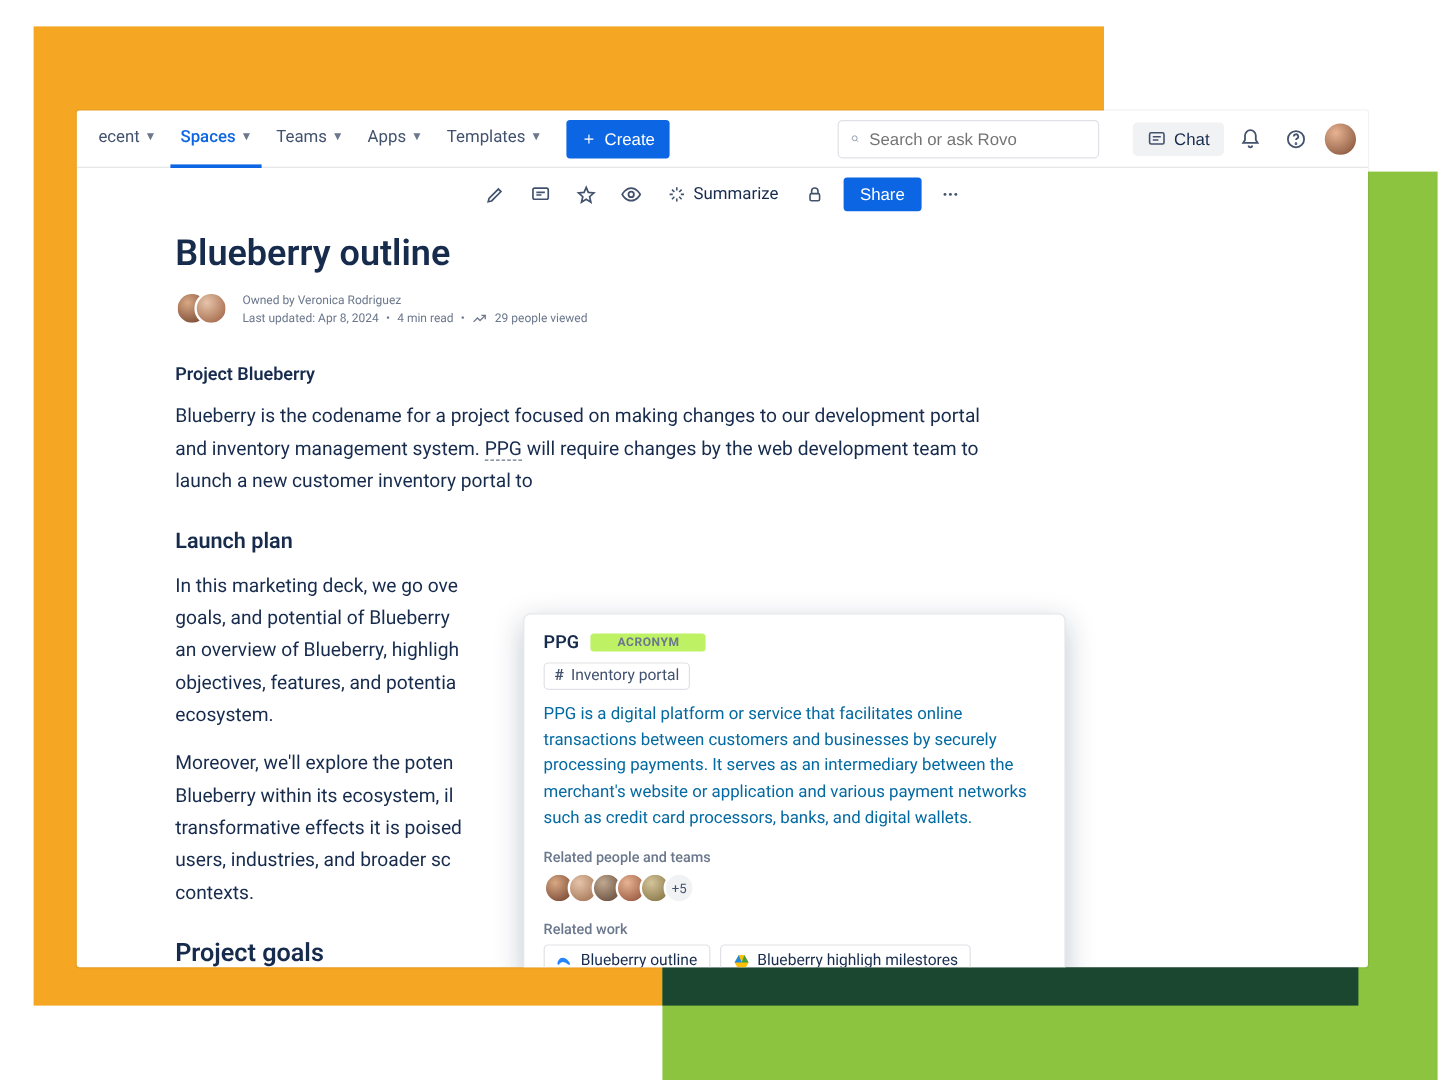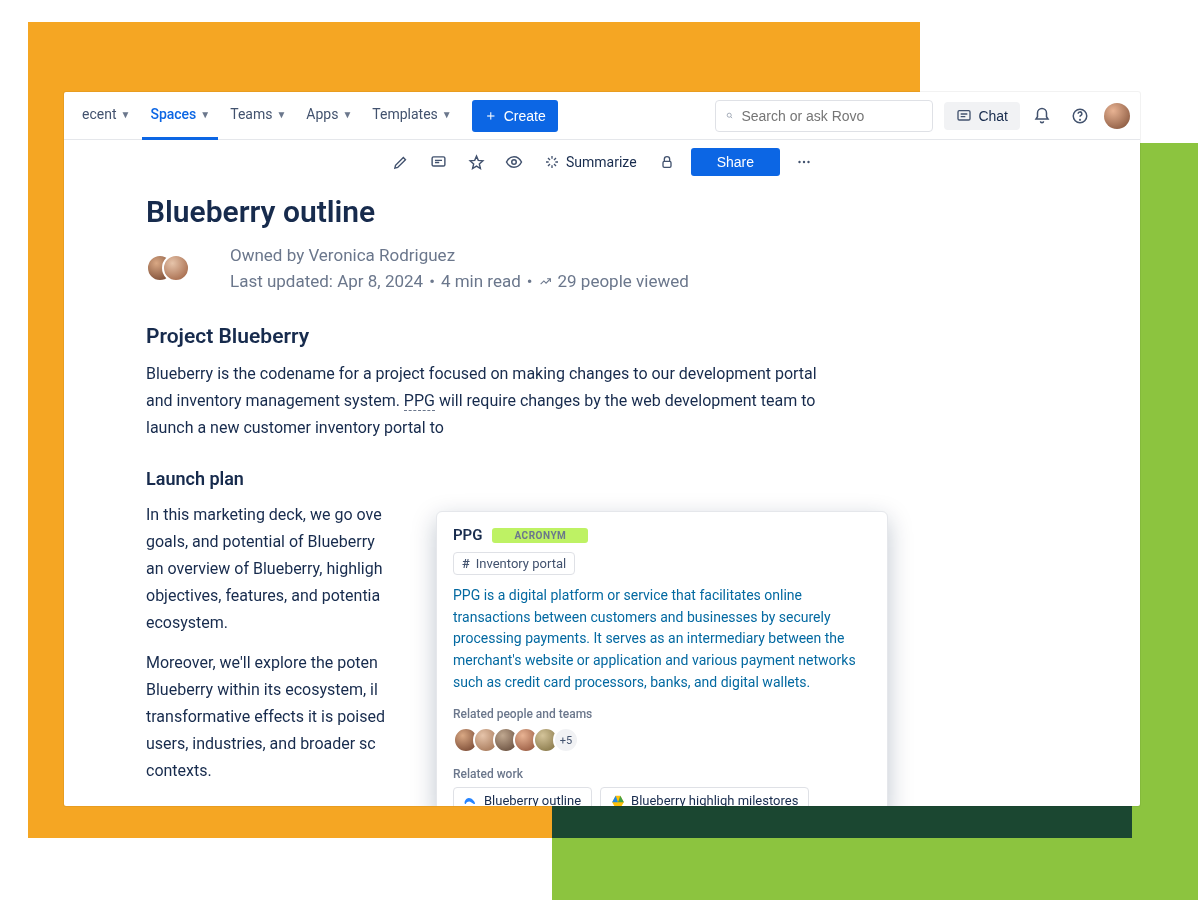--- a/index.html
+++ b/index.html
@@ -28,48 +28,48 @@
     margin-left: 8px; background: #0c66e4; color: #fff; border: none;
     padding: 7px 12px; border-radius: 3px; font-size: 14px; display: flex; align-items: center; gap: 6px; cursor: pointer;
   }
   .nav-spacer { flex: 1; }
   .search {
     width: 218px; height: 32px; border: 1px solid #dfe1e6; border-radius: 4px;
     display: flex; align-items: center; padding: 0 10px; gap: 8px; color: #6b778c; font-size: 14px;
   }
   .search input { border: none; outline: none; flex: 1; font-size: 14px; background: transparent; }
   .chat-btn {
-    margin-left: 7px; background: #f1f2f4; border: none; border-radius: 4px;
+    margin-left: 24px; background: #f1f2f4; border: none; border-radius: 4px;
     padding: 6px 12px; font-size: 14px; display: flex; align-items: center; gap: 6px; cursor: pointer; color: #172b4d;
   }
   .icon-btn {
     width: 32px; height: 32px; display: flex; align-items: center; justify-content: center;
     border-radius: 50%; cursor: pointer; color: #42526e; margin-left: 2px;
   }
   .avatar { width: 26px; height: 26px; border-radius: 50%; background: radial-gradient(circle at 35% 30%, #e8b393, #7a4a32); margin-left: 4px;}
 
   
   .page-toolbar {
     height: 44px; display: flex; align-items: center; justify-content: center;
     padding: 0 16px; gap: 10px; color: #42526e; font-size: 14px;
   }
   .tool-icon { width: 28px; height: 28px; display:flex; align-items:center; justify-content:center; cursor:pointer; }
   .summarize { display:flex; align-items:center; gap:6px; cursor:pointer; padding:4px 6px; color:#172b4d; }
-  .share-btn { background:#0c66e4; color:#fff; border:none; border-radius:3px; padding:6px 26px; font-size:14px; cursor:pointer; }
+  .share-btn { background:#0c66e4; color:#fff; border:none; border-radius:3px; padding:6px 14px; font-size:14px; cursor:pointer; }
 
   
   .page-body { padding: 10px 82px 0 82px; color:#172b4d; position: relative; }
   .page-title { font-size: 30px; font-weight: 600; color:#172b4d; }
   .byline-row { display:flex; align-items:center; gap:12px; margin-top:14px; }
   .avatars-dual { position: relative; width: 44px; height: 30px; }
   .avatars-dual .a1 { position:absolute; left:0; top:0; width:28px; height:28px; border-radius:50%; background:radial-gradient(circle at 35% 30%, #d9a884, #6a3a26); border:2px solid #fff;}
   .avatars-dual .a2 { position:absolute; left:16px; top:0; width:28px; height:28px; border-radius:50%; background:radial-gradient(circle at 35% 30%, #e6c4aa, #9a5a3a); border:2px solid #fff;}
-  .byline { font-size: 17px; color:#6b778c; line-height:1.5;margin-left:28px; }
+  .byline { font-size: 10px; color:#6b778c; line-height:1.5; }
   .byline .row2 { display:flex; align-items:center; gap:6px; }
-  .section-h { font-size: 21px; font-weight: 600; margin-top: 30px; color:#172b4d; }
+  .section-h { font-size: 15px; font-weight: 600; margin-top: 30px; color:#172b4d; }
   .sub-h { font-size: 18px; font-weight:600; margin-top:26px; }
   .para { font-size: 16px; line-height: 1.7; margin-top: 12px; color:#172b4d; max-width: 696px;}
   .term-underline { border-bottom: 1px dashed #6b778c; cursor: pointer; }
 
   
   .popover {
     position: absolute; left: 372px; top: 419px; width: 452px;
     background:#fff; border:1px solid #e5e7eb; border-radius:6px;
     box-shadow: 0 8px 24px rgba(9,30,66,0.25);
     padding: 14px 16px 0 16px; font-size:14px; color:#172b4d;

